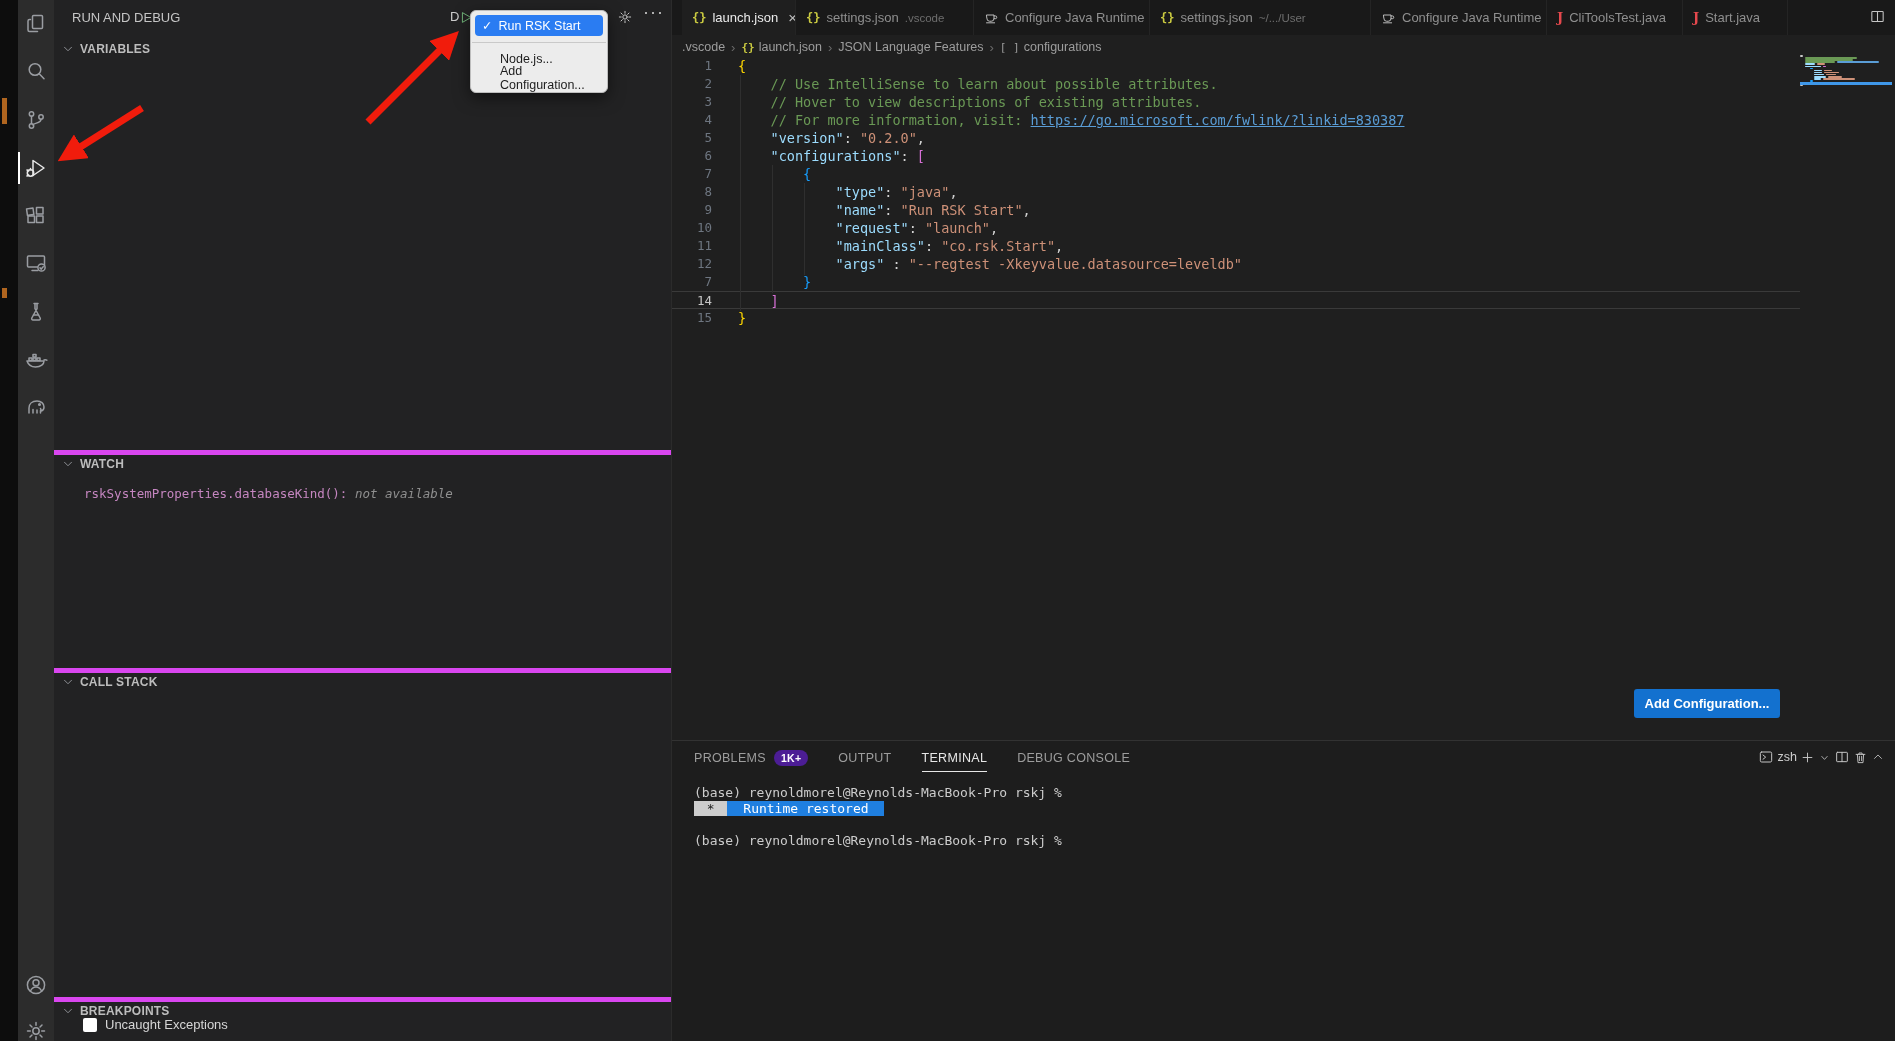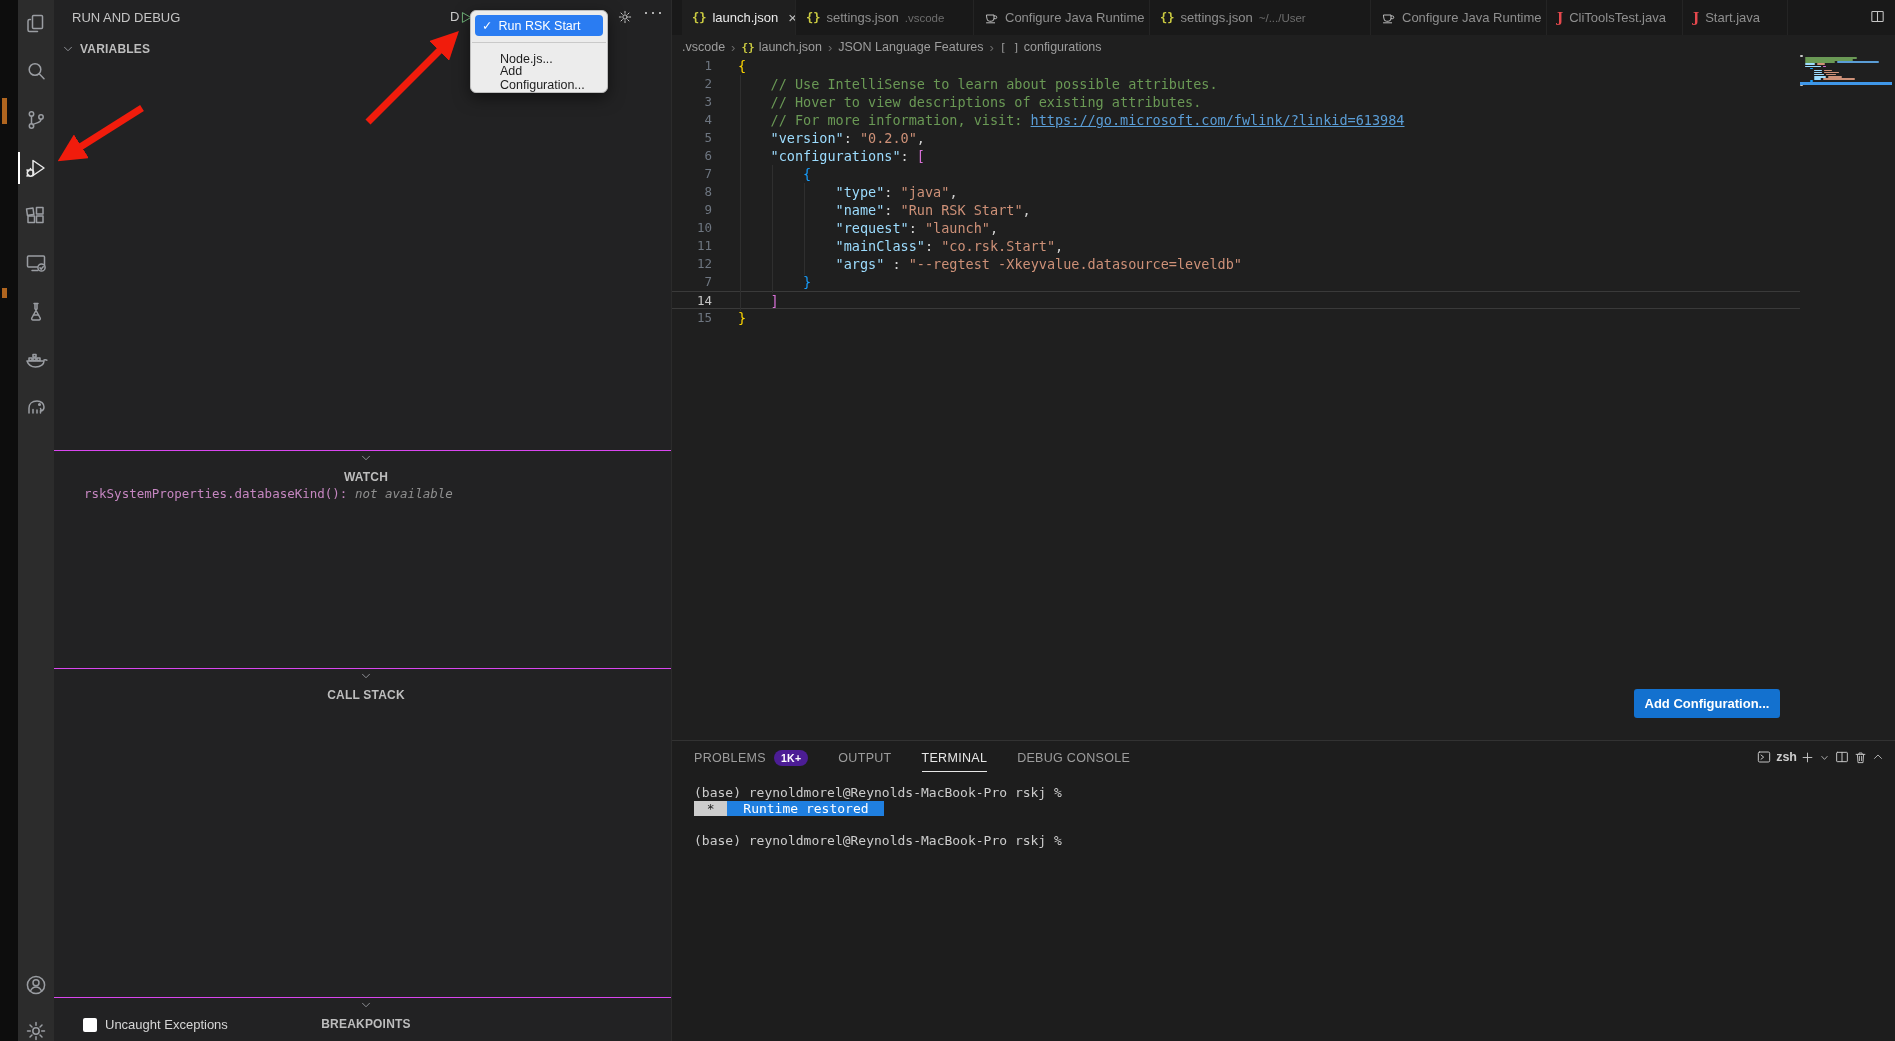--- a/index.html
+++ b/index.html
@@ -20,21 +20,21 @@
 
   
   #sidebar{left:54px;top:0;width:618px;height:1041px;background:#222223;border-right:1px solid #2b2b2b;box-sizing:border-box;}
   #sidebar-title{position:absolute;left:18px;top:10px;font-size:13px;color:#c5c5c5;}
   #frag-d{position:absolute;left:396px;top:9px;color:#cccccc;}
   #debug-play{position:absolute;left:405px;top:10px;color:#75be7f;}
   #sidebar-gear{position:absolute;left:563px;top:9px;color:#c5c5c5;}
   #sidebar-more{position:absolute;left:589px;top:2px;color:#c5c5c5;font-size:18px;letter-spacing:1px;}
   .section-header{position:absolute;left:0;width:100%;height:22px;display:flex;align-items:center;gap:5px;padding-left:7px;box-sizing:border-box;
                   font-weight:bold;font-size:12px;color:#bdbdbd;letter-spacing:.2px;}
-  .section-header.bordered{border-top:1px solid #d946ef;flex-direction:column;}
+  .section-header.bordered{border-top:5px solid #d946ef;}
   .section-header svg{width:14px;height:14px;color:#9a9da2;}
   #watch-item{position:absolute;left:30px;top:486px;font-family:"DejaVu Sans Mono",monospace;font-size:12.5px;white-space:pre;}
   #watch-expr{color:#c586c0;}
   #watch-val{color:#8f8f8f;font-style:italic;}
   #bp-row{position:absolute;left:29px;top:1017px;display:flex;align-items:center;gap:8px;}
   #bp-checkbox{width:14px;height:14px;background:#ffffff;border-radius:2px;}
   #bp-label{color:#d6d6d6;}
 
   
   #tabbar{left:672px;top:0;width:1223px;height:35px;background:#191919;}
@@ -75,21 +75,21 @@
   
   #add-config-btn{left:1634px;top:689px;width:146px;height:29px;background:#1371cf;border-radius:3px;
                   display:flex;align-items:center;justify-content:center;color:#ffffff;font-weight:bold;font-size:13px;}
 
   
   #panel{left:672px;top:740px;width:1223px;height:301px;background:#1d1d1d;border-top:1px solid #323232;box-sizing:border-box;}
   #panel-tabs{position:absolute;left:22px;top:9px;display:flex;gap:30px;}
   .ptab{display:flex;align-items:center;gap:8px;color:#9d9d9d;font-size:12.5px;letter-spacing:.3px;padding-bottom:6px;}
   .ptab.active{color:#e7e7e7;border-bottom:1px solid #e7e7e7;}
   .pbadge{background:#4c1d95;color:#ffffff;font-size:10.5px;padding:2px 7px;border-radius:10px;font-weight:bold;}
-  #panel-controls{position:absolute;right:10px;top:8px;display:flex;align-items:center;gap:3px;color:#c5c5c5;font-weight:bold;}
+  #panel-controls{position:absolute;right:10px;top:8px;display:flex;align-items:center;gap:3px;color:#c5c5c5;}
   #panel-controls svg{display:block;}
   #shell-label{font-size:12.5px;color:#cccccc;margin-left:4px;}
   #terminal{position:absolute;left:22px;top:44px;font-family:"DejaVu Sans Mono",monospace;font-size:13px;color:#cccccc;}
   .tline{height:16px;line-height:16px;white-space:pre;}
   .hist-marker{background:#cdcdcd;color:#222222;padding:0 5px;}
   .hist-text{background:#1f7fe0;color:#ffffff;padding:0 8px;}
 
   
   #config-popup{left:470px;top:10px;width:138px;background:#ececec;border:1px solid #bdbdbd;border-radius:6px;
                 box-shadow:0 5px 16px rgba(0,0,0,.5);z-index:50;padding:3px 0 5px 0;box-sizing:border-box;}
@@ -340,21 +340,21 @@
       <span class="crumb">
         <span class="crumb-icon-arr">[ ]</span>
         <span>configurations</span>
       </span>
     </div>
 
   <div class="abs" id="code">
       <div class="row" style="top: 0px;"><span class="ln">1</span><span><span class="tk-b1">{</span></span></div>
       <div class="row" style="top: 18px;"><span class="ln">2</span><span><span class="tk-cmt">    // Use IntelliSense to learn about possible attributes.</span></span></div>
       <div class="row" style="top: 36px;"><span class="ln">3</span><span><span class="tk-cmt">    // Hover to view descriptions of existing attributes.</span></span></div>
-      <div class="row" style="top: 54px;"><span class="ln">4</span><span><span class="tk-cmt">    // For more information, visit: </span><span class="tk-link">https://go.microsoft.com/fwlink/?linkid=613984</span></span></div>
+      <div class="row" style="top: 54px;"><span class="ln">4</span><span><span class="tk-cmt">    // For more information, visit: </span><span class="tk-link">https://go.microsoft.com/fwlink/?linkid=830387</span></span></div>
       <div class="row" style="top: 72px;"><span class="ln">5</span><span><span class="tk-pun">    </span><span class="tk-key">"version"</span><span class="tk-pun">: </span><span class="tk-str">"0.2.0"</span><span class="tk-pun">,</span></span></div>
       <div class="row" style="top: 90px;"><span class="ln">6</span><span><span class="tk-pun">    </span><span class="tk-key">"configurations"</span><span class="tk-pun">: </span><span class="tk-b2">[</span></span></div>
       <div class="row" style="top: 108px;"><span class="ln">7</span><span><span class="tk-pun">        </span><span class="tk-b3">{</span></span></div>
       <div class="row" style="top: 126px;"><span class="ln">8</span><span><span class="tk-pun">            </span><span class="tk-key">"type"</span><span class="tk-pun">: </span><span class="tk-str">"java"</span><span class="tk-pun">,</span></span></div>
       <div class="row" style="top: 144px;"><span class="ln">9</span><span><span class="tk-pun">            </span><span class="tk-key">"name"</span><span class="tk-pun">: </span><span class="tk-str">"Run RSK Start"</span><span class="tk-pun">,</span></span></div>
       <div class="row" style="top: 162px;"><span class="ln">10</span><span><span class="tk-pun">            </span><span class="tk-key">"request"</span><span class="tk-pun">: </span><span class="tk-str">"launch"</span><span class="tk-pun">,</span></span></div>
       <div class="row" style="top: 180px;"><span class="ln">11</span><span><span class="tk-pun">            </span><span class="tk-key">"mainClass"</span><span class="tk-pun">: </span><span class="tk-str">"co.rsk.Start"</span><span class="tk-pun">,</span></span></div>
       <div class="row" style="top: 198px;"><span class="ln">12</span><span><span class="tk-pun">            </span><span class="tk-key">"args"</span><span class="tk-pun"> : </span><span class="tk-str">"--regtest -Xkeyvalue.datasource=leveldb"</span></span></div>
       <div class="row" style="top: 216px;"><span class="ln">7</span><span><span class="tk-pun">        </span><span class="tk-b3">}</span></span></div>
       <div class="row current" style="top: 234px;"><span class="ln">14</span><span><span class="tk-pun">    </span><span class="tk-b2">]</span></span></div>

